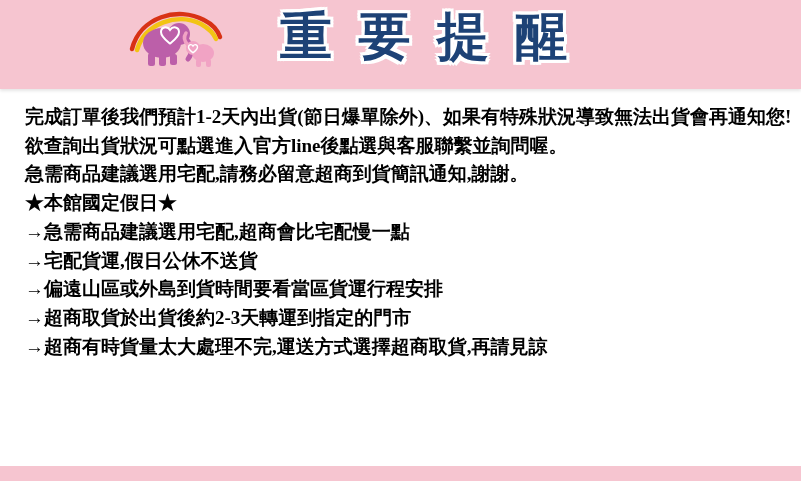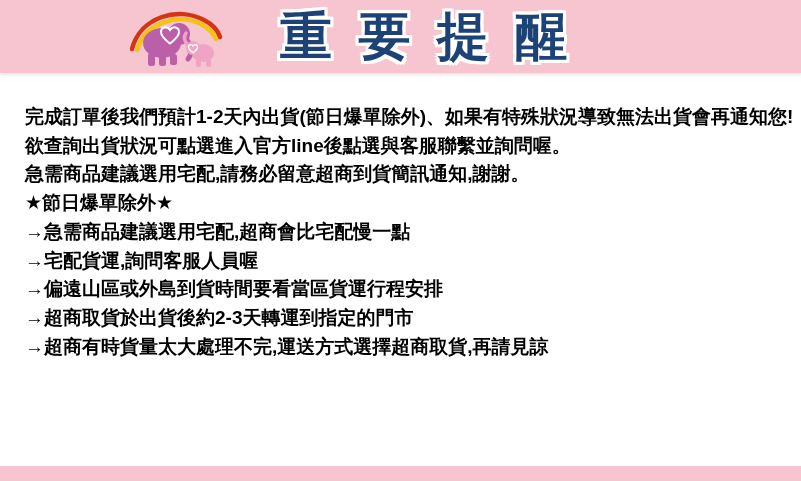--- a/index.html
+++ b/index.html
@@ -8,21 +8,21 @@
     width:801px;height:481px;
     margin:0 auto;
     background:#ffffff;
     overflow:hidden;
     font-family:"Liberation Sans","DejaVu Sans",sans-serif;
   }
 
   
   .band{
     position:absolute;left:0;top:0;
-    width:801px;height:73px;
+    width:801px;height:89px;
     background:#f6c5d0;
     box-shadow:0 2px 3px rgba(0,0,0,0.10);
   }
   .logo{
     position:absolute;left:126px;top:3px;
     width:100px;height:64px;
   }
   .title{
     position:absolute;left:280px;top:2px;
     margin:0;
@@ -35,21 +35,21 @@
     text-shadow:
       -3px -3px 0 #fff, 3px -3px 0 #fff,
       -3px  3px 0 #fff, 3px  3px 0 #fff,
       -3px  0   0 #fff, 3px  0   0 #fff,
        0   -3px 0 #fff, 0    3px 0 #fff;
   }
 
   
   .notice{
     position:absolute;
-    left:25px;top:103px;right:10px;
+    left:25px;top:103px;right:10px;font-family:Liberation Serif, serif;
   }
   .notice p{
     margin:0;
     font-size:19px;
     font-weight:700;
     color:#000;
     line-height:28.7px;
     white-space:nowrap;
   }
 
@@ -92,23 +92,23 @@
       </g>
     </svg>
 
     <h1 class="title">重 要 提 醒</h1>
   </div>
 
   <main class="notice">
     <p>完成訂單後我們預計1-2天內出貨(節日爆單除外)、如果有特殊狀況導致無法出貨會再通知您!</p>
     <p>欲查詢出貨狀況可點選進入官方line後點選與客服聯繫並詢問喔。</p>
     <p>急需商品建議選用宅配,請務必留意超商到貨簡訊通知,謝謝。</p>
-    <p>★節日爆單除外★</p>
+    <p>★本館國定假日★</p>
     <p>→急需商品建議選用宅配,超商會比宅配慢一點</p>
-    <p>→宅配貨運,詢問客服人員喔</p>
+    <p>→宅配貨運,假日公休不送貨</p>
     <p>→偏遠山區或外島到貨時間要看當區貨運行程安排</p>
     <p>→超商取貨於出貨後約2-3天轉運到指定的門市</p>
     <p>→超商有時貨量太大處理不完,運送方式選擇超商取貨,再請見諒</p>
   </main>
 
   <div class="footer-band"></div>
 
 </div>
 
 </body></html>

